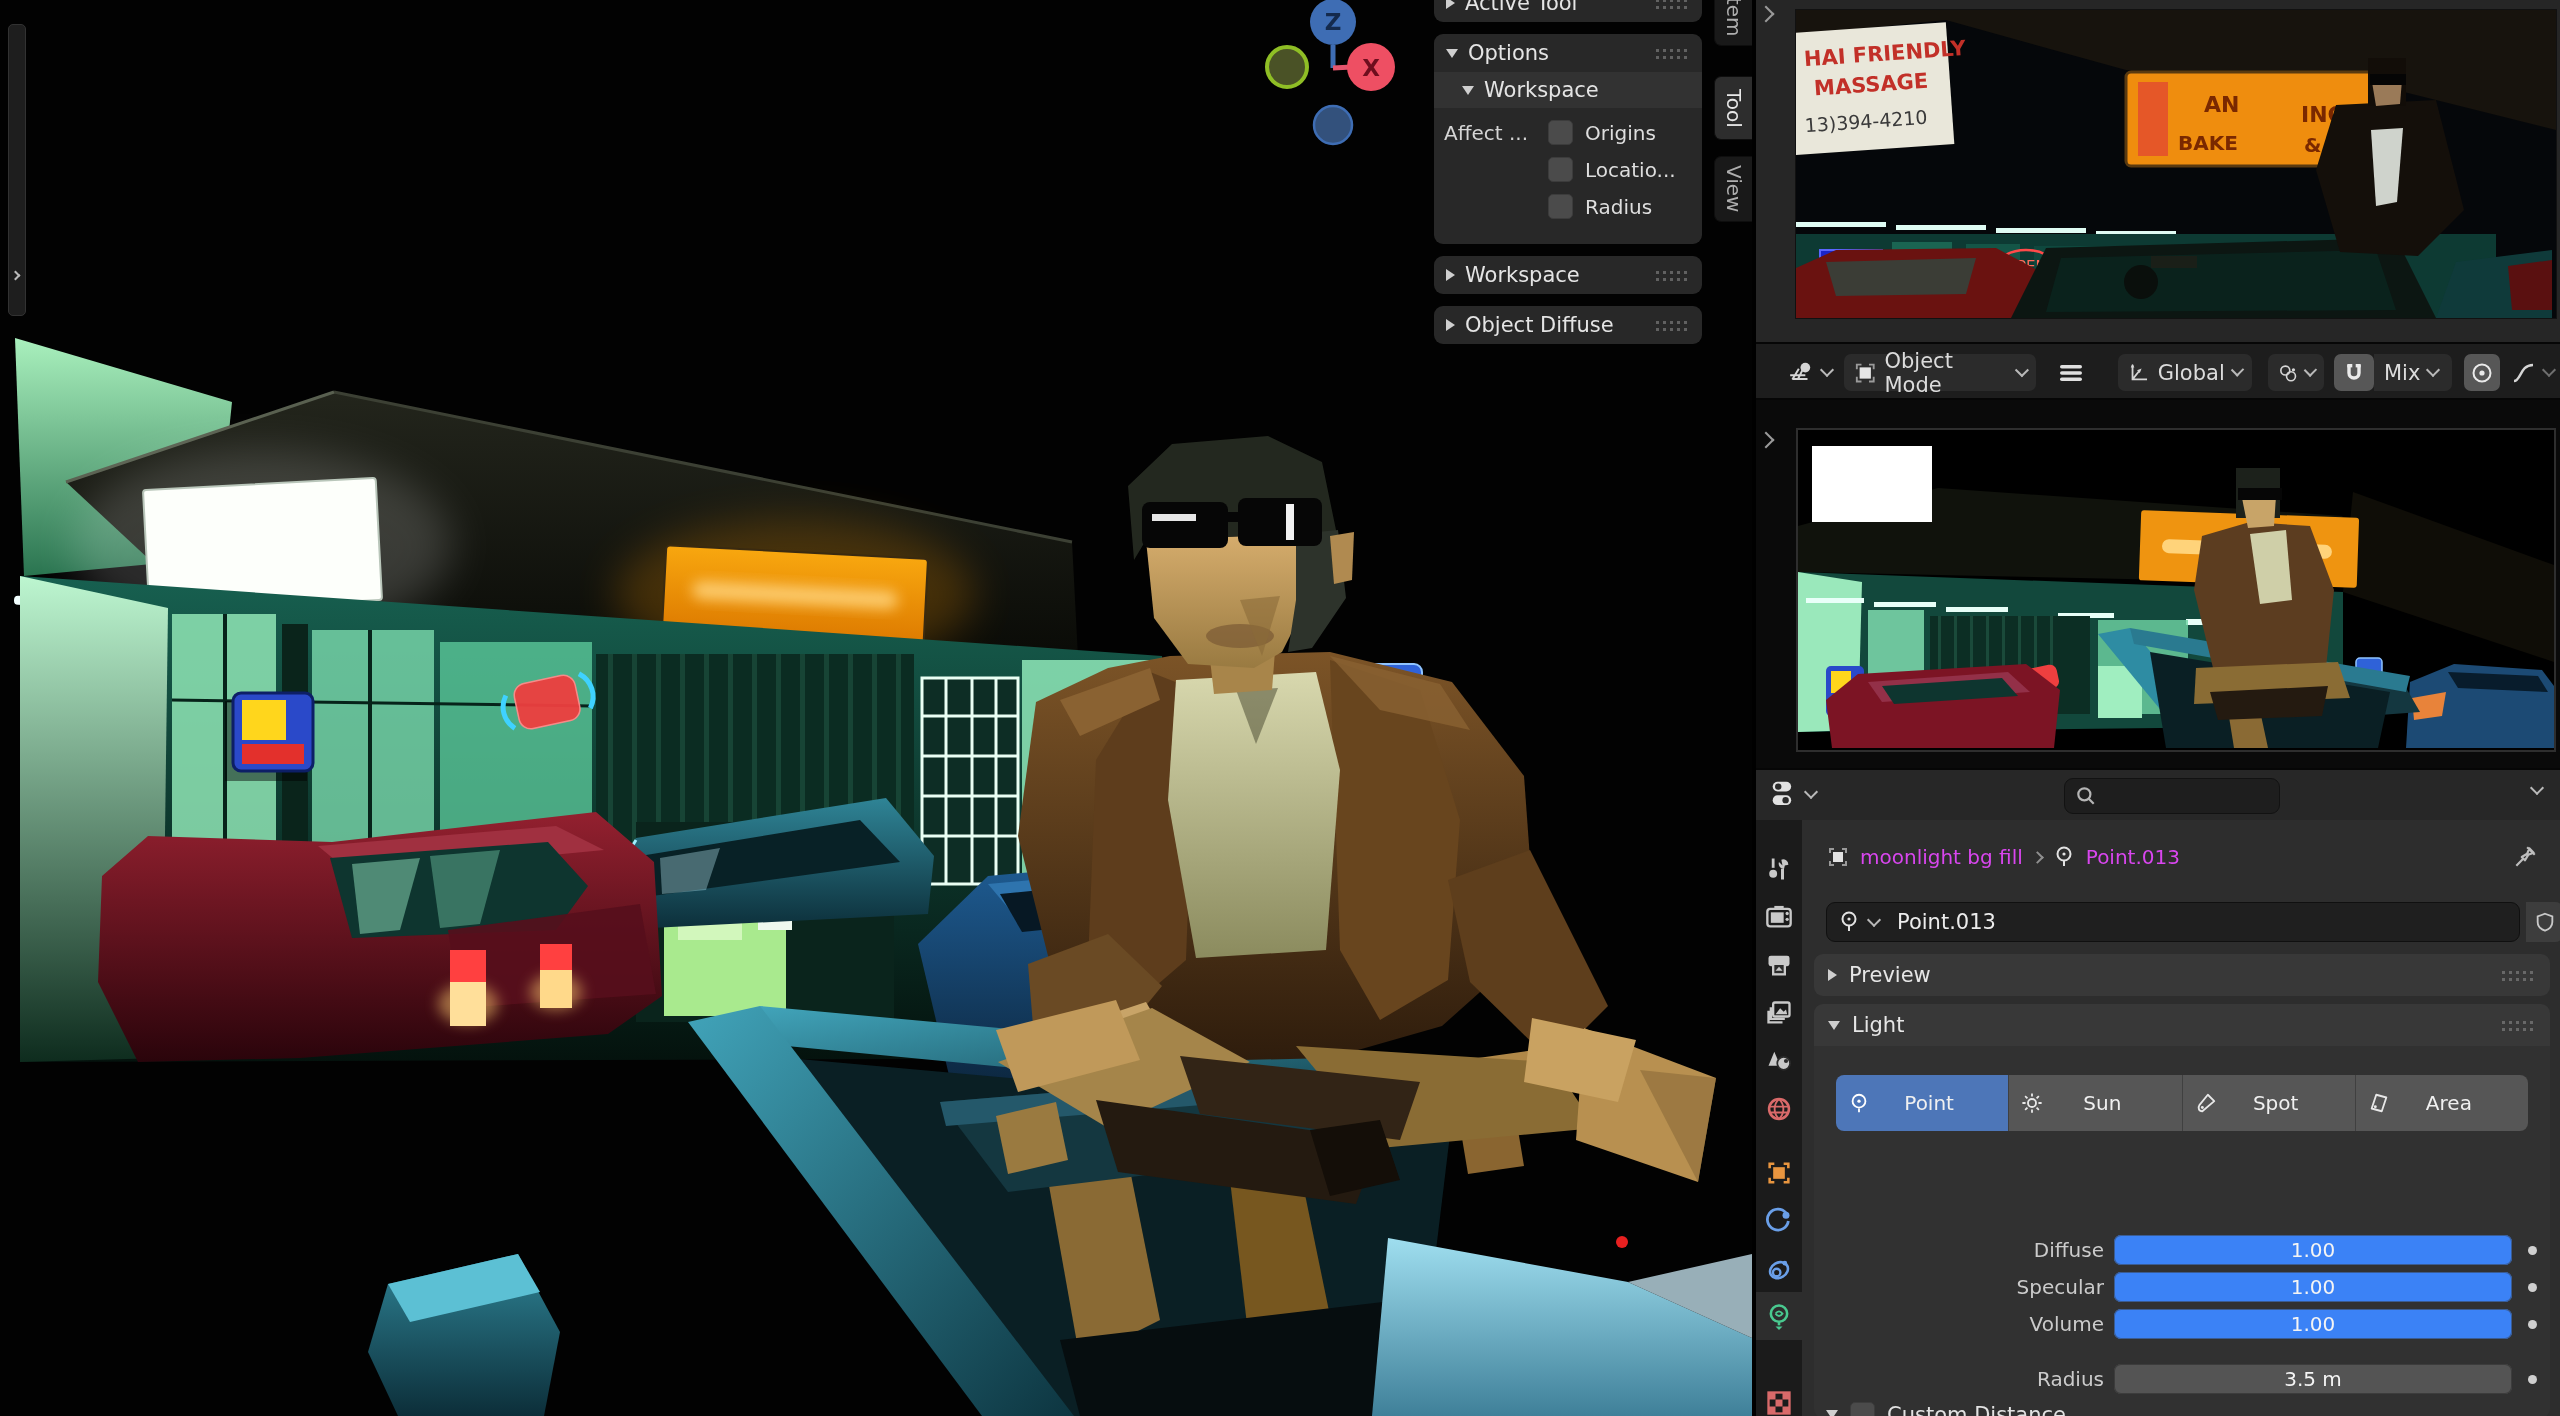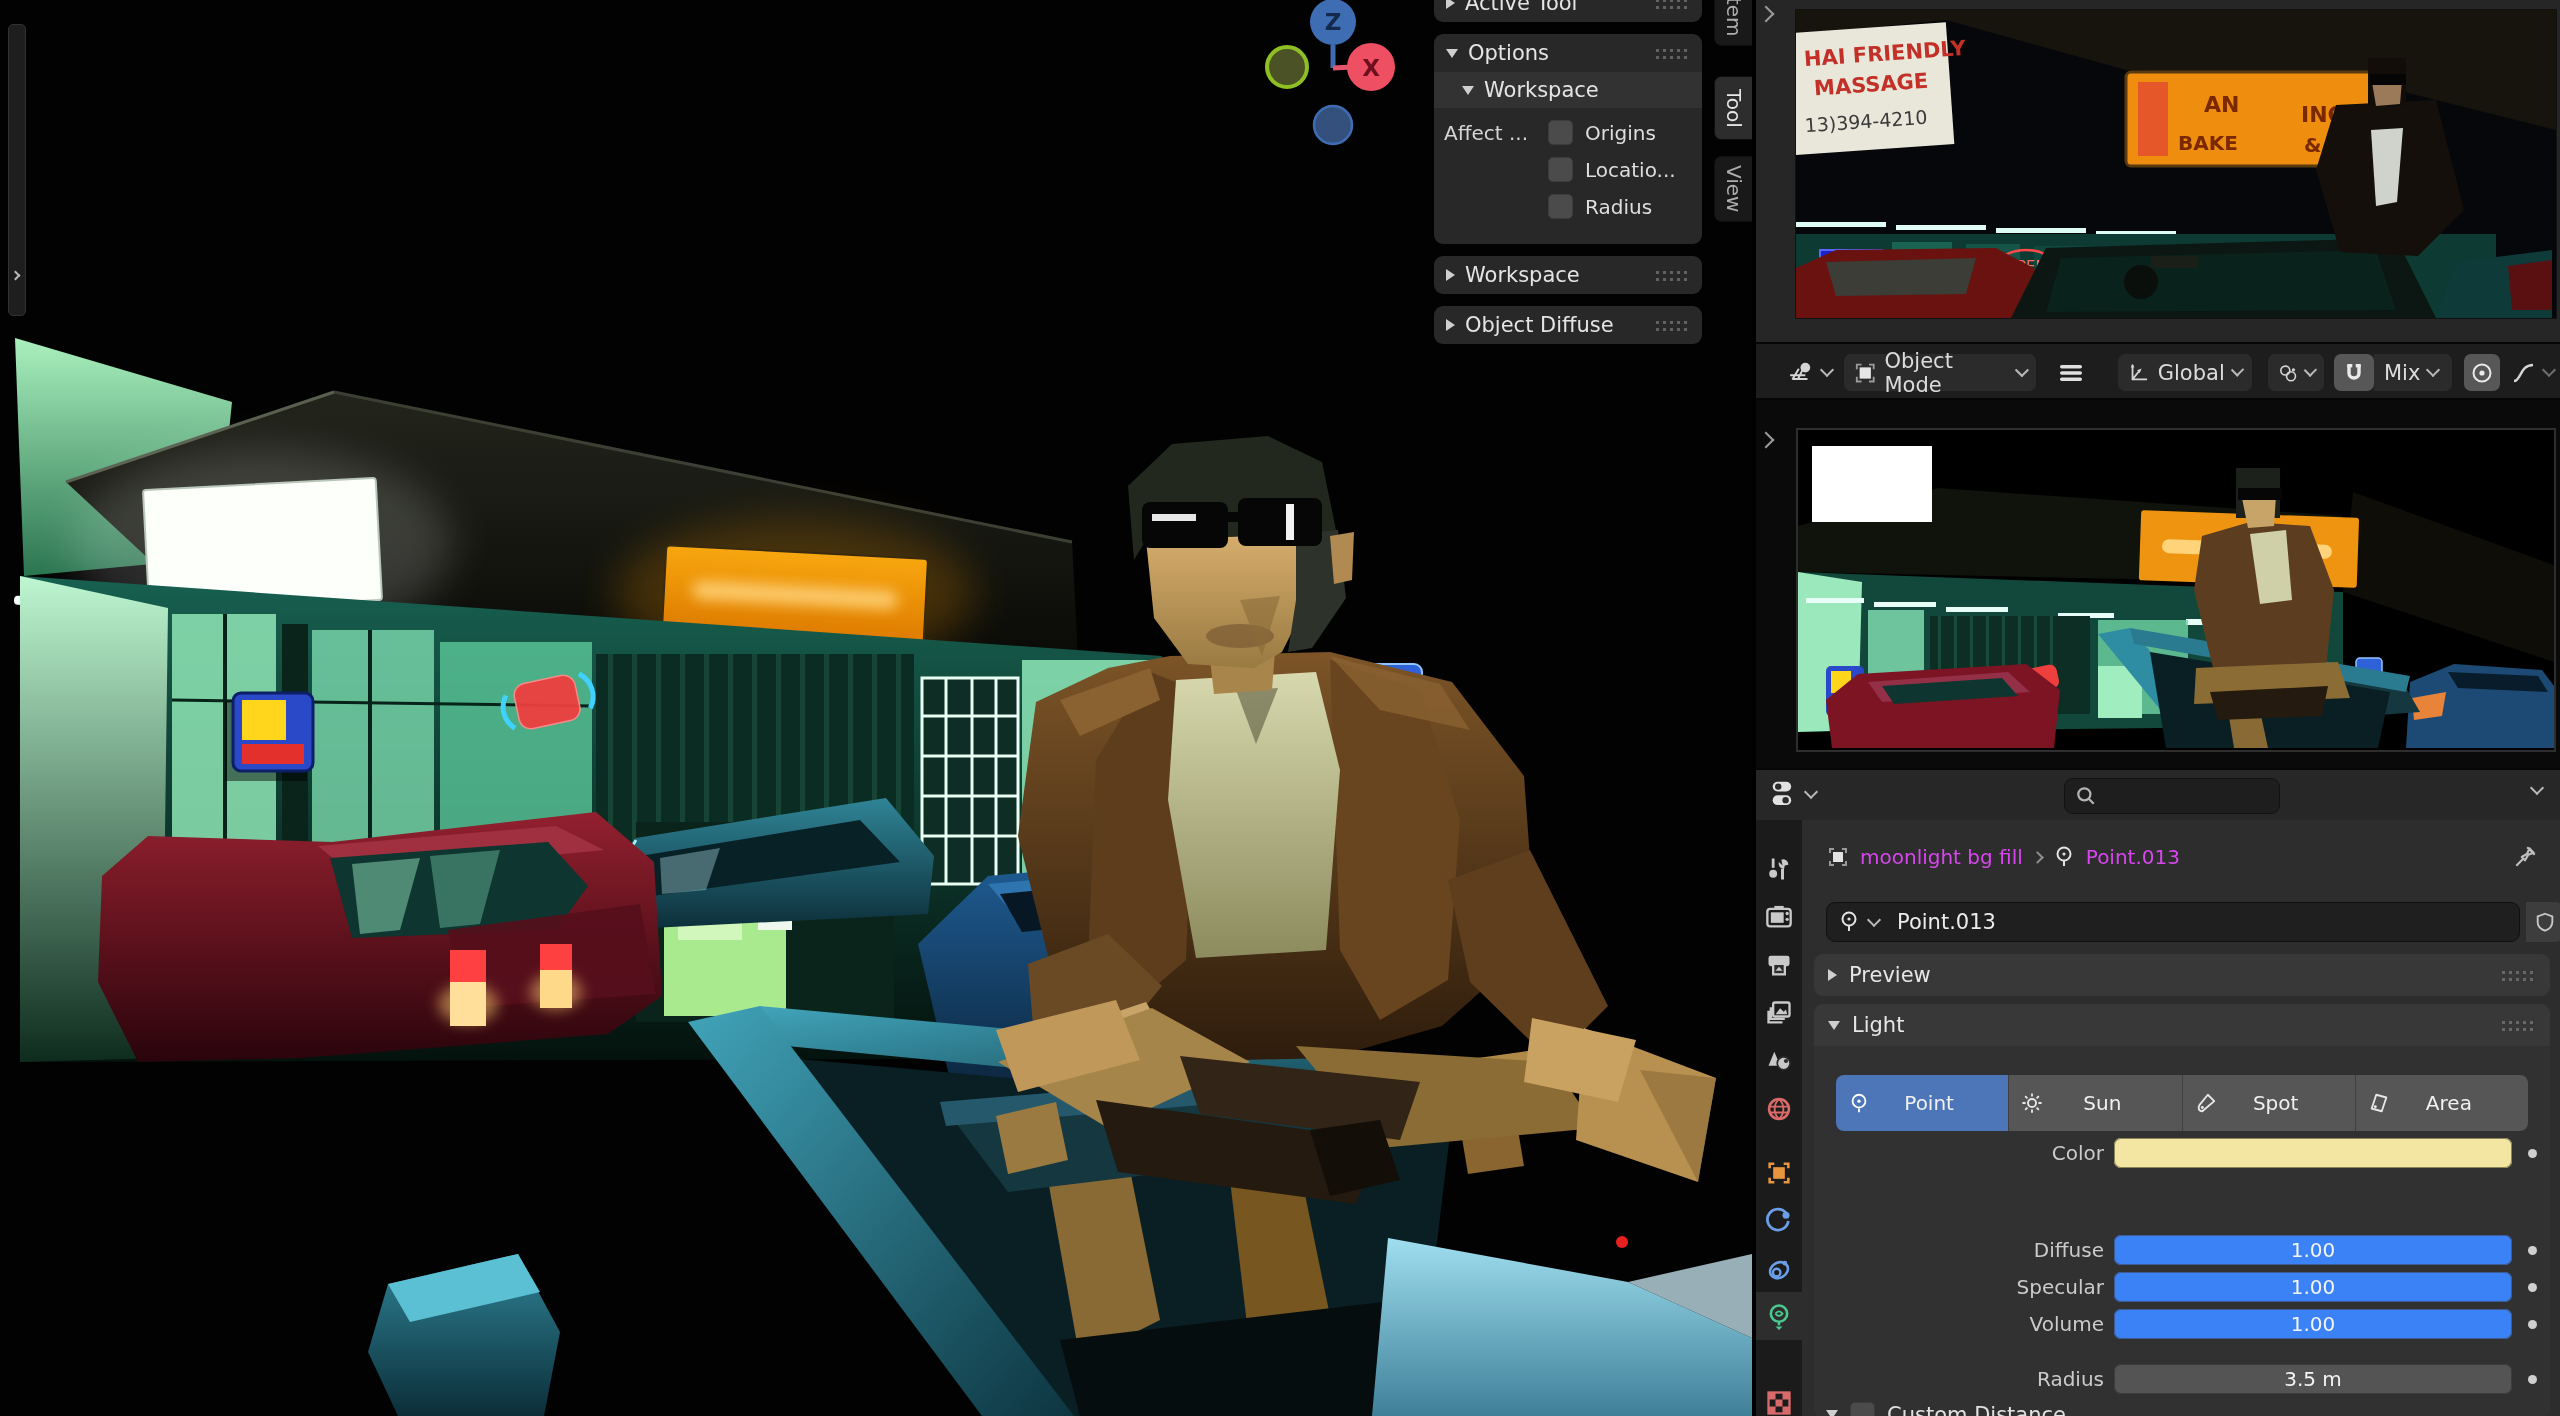--- a/index.html
+++ b/index.html
@@ -870,25 +870,20 @@
                 <span class="ic">
                     <svg width="22" height="22" viewBox="0 0 24 24">
                   <polygon points="9,3 20,6 15,21 4,18" stroke="#e8e8e8" stroke-width="2" fill="none" stroke-linejoin="round"></polygon>
                   <circle cx="8" cy="16" r="1.6" fill="#e8e8e8"></circle>
                 </svg>
                   </span>
                 <span class="tl">Area</span>
               </div>
             </div>
 
-            <div class="prow" style="top:92px">
-              <div class="row-label">Color</div>
-              <div class="pfield swatch" style="background-color: rgb(243, 230, 162);"></div>
-              <div class="dot"></div>
-            </div>
             <div class="prow" style="top:189px">
               <div class="row-label">Diffuse</div>
               <div class="pfield blue">1.00</div>
               <div class="dot"></div>
             </div>
             <div class="prow" style="top:226px">
               <div class="row-label">Specular</div>
               <div class="pfield blue">1.00</div>
               <div class="dot"></div>
             </div>

